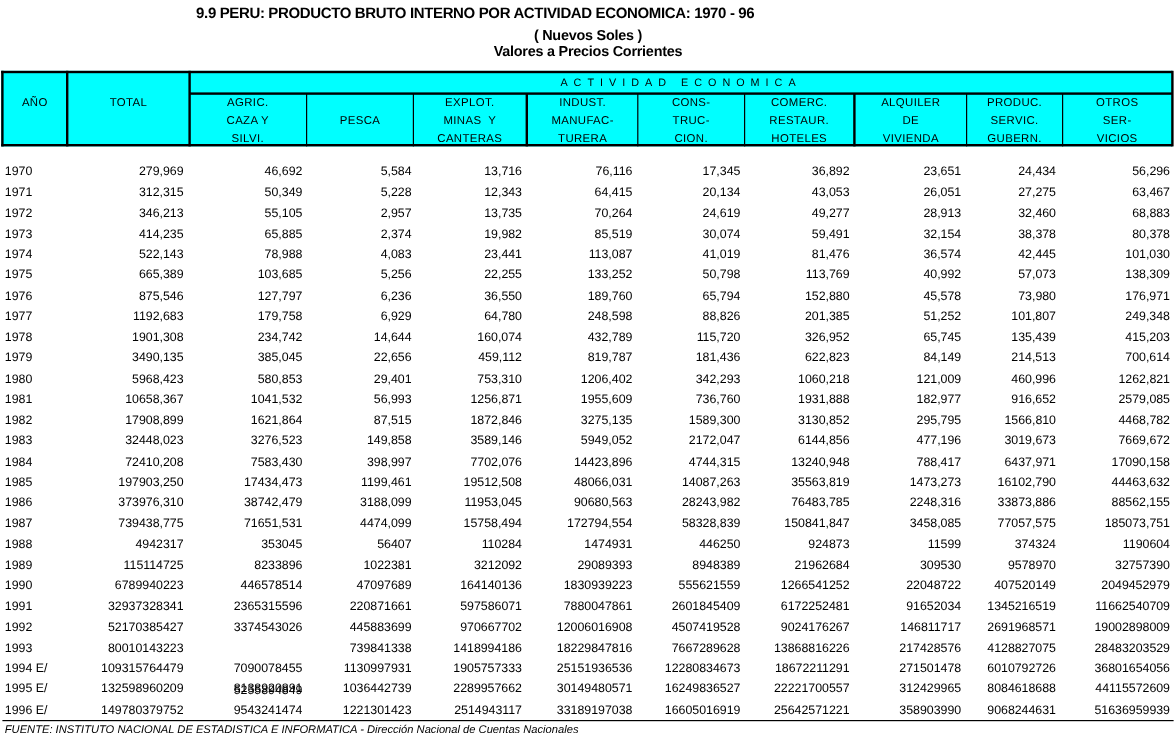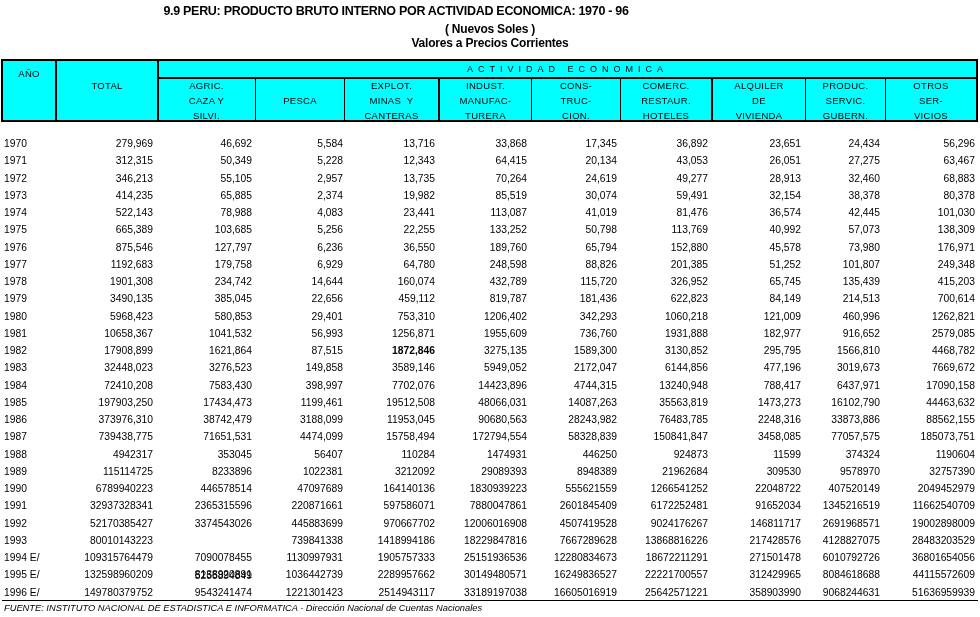--- a/index.html
+++ b/index.html
@@ -36,21 +36,21 @@
 <div class="hline" style="left:158px;top:77px;width:819px;"></div>
 <div class="vline" style="left:255px;top:78px;height:44px;width:1px;"></div>
 <div class="vline" style="left:344px;top:78px;height:44px;width:1px;"></div>
 <div class="vline" style="left:438px;top:78px;height:44px;"></div>
 <div class="vline" style="left:531px;top:78px;height:44px;width:1px;"></div>
 <div class="vline" style="left:620px;top:78px;height:44px;width:1px;"></div>
 <div class="vline" style="left:711px;top:78px;height:44px;"></div>
 <div class="vline" style="left:805px;top:78px;height:44px;width:1px;"></div>
 <div class="vline" style="left:885px;top:78px;height:44px;width:1px;"></div>
 
-<div class="hcell" style="left:2px;width:54px;top:66px;">AÑO</div>
+<div class="hcell" style="left:2px;width:54px;top:78px;">AÑO</div>
 <div class="hcell" style="left:57px;width:100px;top:78px;">TOTAL</div>
 <div class="act">ACTIVIDAD ECONOMICA</div>
 
 <div class="hcell" style="left:158px;width:97px;top:78px;">
   <div>AGRIC.</div>
     <div>CAZA Y</div>
     <div>SILVI.</div>
 </div>
 <div class="hcell" style="left:256px;width:88px;top:78px;">
   <div style="height:15px;"></div>
@@ -93,21 +93,21 @@
     <div>VICIOS</div>
 </div>
 
 <div class="rows" id="rows">
     <div class="row">
       <div class="c yr">1970</div>
       <div class="c" style="right: 827px;">279,969</div>
       <div class="c" style="right: 728px;">46,692</div>
       <div class="c" style="right: 637px;">5,584</div>
       <div class="c" style="right: 545px;">13,716</div>
-      <div class="c" style="right: 453px;">33,868</div>
+      <div class="c" style="right: 453px;">76,116</div>
       <div class="c" style="right: 363px;">17,345</div>
       <div class="c" style="right: 272px;">36,892</div>
       <div class="c" style="right: 179px;">23,651</div>
       <div class="c" style="right: 100px;">24,434</div>
       <div class="c" style="right: 5px;">56,296</div>
     </div>
     <div class="row">
       <div class="c yr">1971</div>
       <div class="c" style="right: 827px;">312,315</div>
       <div class="c" style="right: 728px;">50,349</div>
@@ -248,21 +248,21 @@
       <div class="c" style="right: 272px;">1931,888</div>
       <div class="c" style="right: 179px;">182,977</div>
       <div class="c" style="right: 100px;">916,652</div>
       <div class="c" style="right: 5px;">2579,085</div>
     </div>
     <div class="row">
       <div class="c yr">1982</div>
       <div class="c" style="right: 827px;">17908,899</div>
       <div class="c" style="right: 728px;">1621,864</div>
       <div class="c" style="right: 637px;">87,515</div>
-      <div class="c" style="right: 545px; font-weight: bold;">1872,846</div>
+      <div class="c" style="right: 545px;">1872,846</div>
       <div class="c" style="right: 453px;">3275,135</div>
       <div class="c" style="right: 363px;">1589,300</div>
       <div class="c" style="right: 272px;">3130,852</div>
       <div class="c" style="right: 179px;">295,795</div>
       <div class="c" style="right: 100px;">1566,810</div>
       <div class="c" style="right: 5px;">4468,782</div>
     </div>
     <div class="row">
       <div class="c yr">1983</div>
       <div class="c" style="right: 827px;">32448,023</div>

